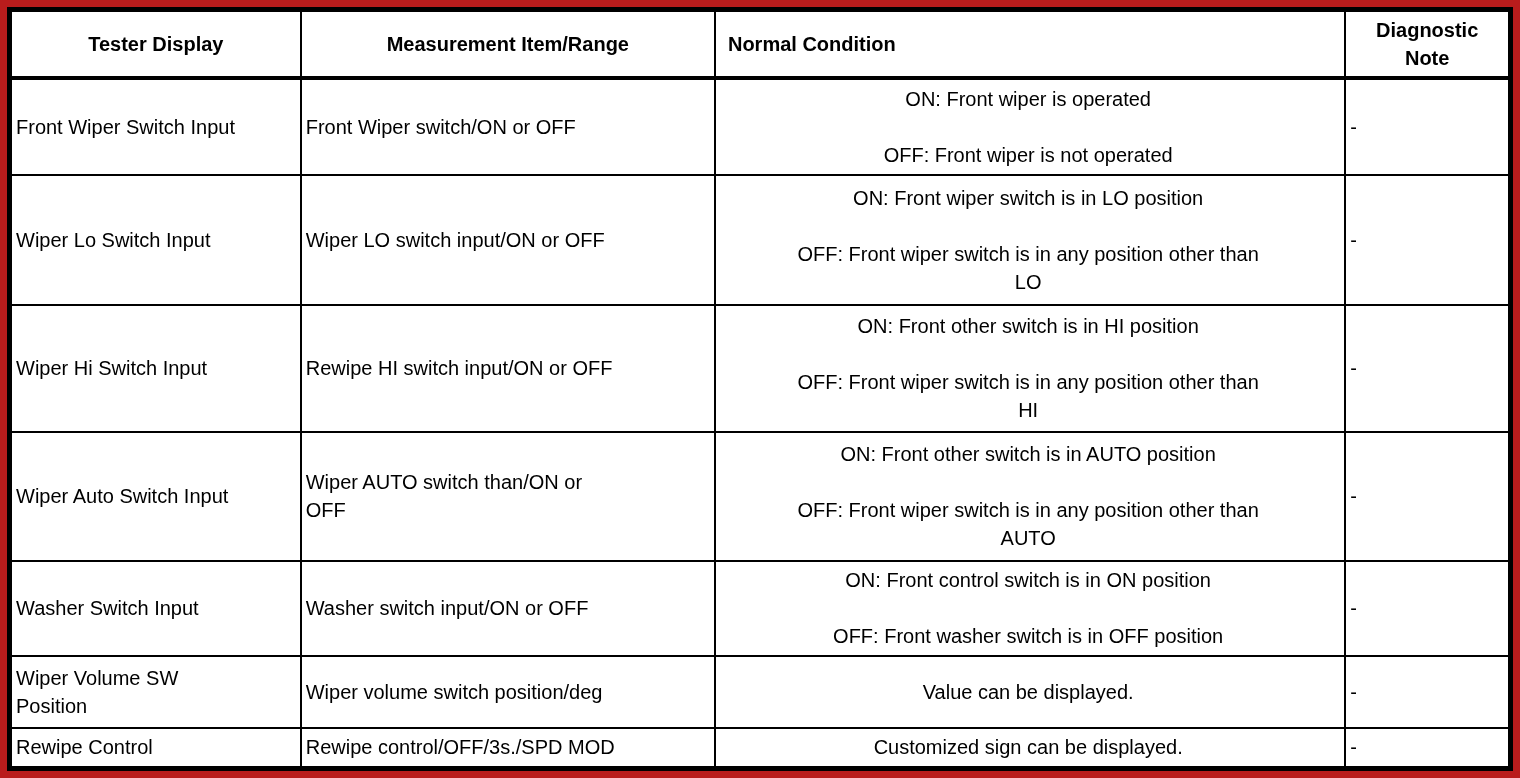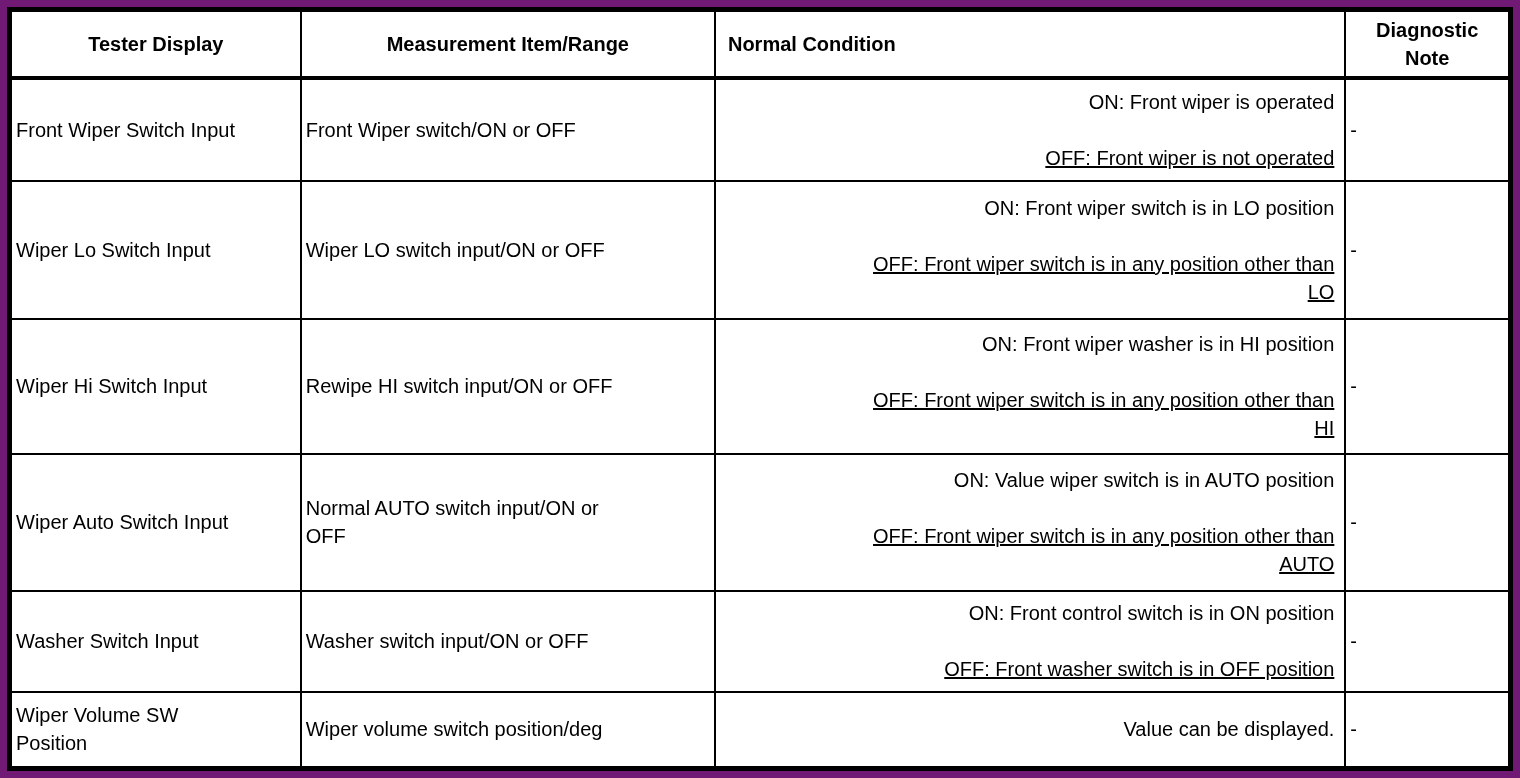--- a/index.html
+++ b/index.html
@@ -5,21 +5,21 @@
   html, body {
     margin: 0;
     padding: 0;
     background: #ffffff;
     font-family: "Liberation Sans", sans-serif;
   }
   .page {
     position: relative;
     width: 1520px;
     height: 778px;
-    background: #701a75;
+    background: #b91c1c;
   }
   table.data-list {
     position: absolute;
     left: 7px;
     top: 7px;
     width: 1506px;
     height: 764px;
     border-collapse: collapse;
     table-layout: fixed;
     border: 5px solid #000000;
@@ -49,27 +49,27 @@
     text-align: left;
     padding-left: 12px;
   }
   thead tr { height: 68px; }
 
   td.center {
     vertical-align: middle;
     white-space: pre-line;
   }
   td.cond-cell {
-    text-align: right;
+    text-align: center;
     vertical-align: middle;
     padding-left: 6px;
     padding-right: 10px;
   }
   .cond { white-space: pre-line; }
-  .cond + .cond { margin-top: 28px; text-decoration: underline; }
+  .cond + .cond { margin-top: 28px; }
 
   tr.r0 { height: 97px; }
   tr.r1 { height: 130px; }
   tr.r2 { height: 127px; }
   tr.r3 { height: 129px; }
   tr.r4 { height: 95px; }
   tr.r5 { height: 72px; margin-top: 36px; }
   tr.r6 { height: 41px; }
 </style>
 </head>
@@ -109,32 +109,32 @@
           <div class="cond">ON: Front wiper switch is in LO position</div>
           <div class="cond">OFF: Front wiper switch is in any position other than
 LO</div>
         </td>
         <td class="center">-</td>
       </tr>
       <tr class="r2">
         <td class="center">Wiper Hi Switch Input</td>
         <td class="center">Rewipe HI switch input/ON or OFF</td>
         <td class="cond-cell">
-          <div class="cond">ON: Front wiper washer is in HI position</div>
+          <div class="cond">ON: Front other switch is in HI position</div>
           <div class="cond">OFF: Front wiper switch is in any position other than
 HI</div>
         </td>
         <td class="center">-</td>
       </tr>
       <tr class="r3">
         <td class="center">Wiper Auto Switch Input</td>
-        <td class="center">Normal AUTO switch input/ON or
+        <td class="center">Wiper AUTO switch than/ON or
 OFF</td>
         <td class="cond-cell">
-          <div class="cond">ON: Value wiper switch is in AUTO position</div>
+          <div class="cond">ON: Front other switch is in AUTO position</div>
           <div class="cond">OFF: Front wiper switch is in any position other than
 AUTO</div>
         </td>
         <td class="center">-</td>
       </tr>
       <tr class="r4">
         <td class="center">Washer Switch Input</td>
         <td class="center">Washer switch input/ON or OFF</td>
         <td class="cond-cell">
           <div class="cond">ON: Front control switch is in ON position</div>
@@ -144,15 +144,23 @@
       </tr>
       <tr class="r5">
         <td class="center">Wiper Volume SW
 Position</td>
         <td class="center">Wiper volume switch position/deg</td>
         <td class="cond-cell">
           <div class="cond">Value can be displayed.</div>
         </td>
         <td class="center">-</td>
       </tr>
+      <tr class="r6">
+        <td class="center">Rewipe Control</td>
+        <td class="center">Rewipe control/OFF/3s./SPD MOD</td>
+        <td class="cond-cell">
+          <div class="cond">Customized sign can be displayed.</div>
+        </td>
+        <td class="center">-</td>
+      </tr>
     </tbody>
   </table>
 </div>
 
 </body></html>

